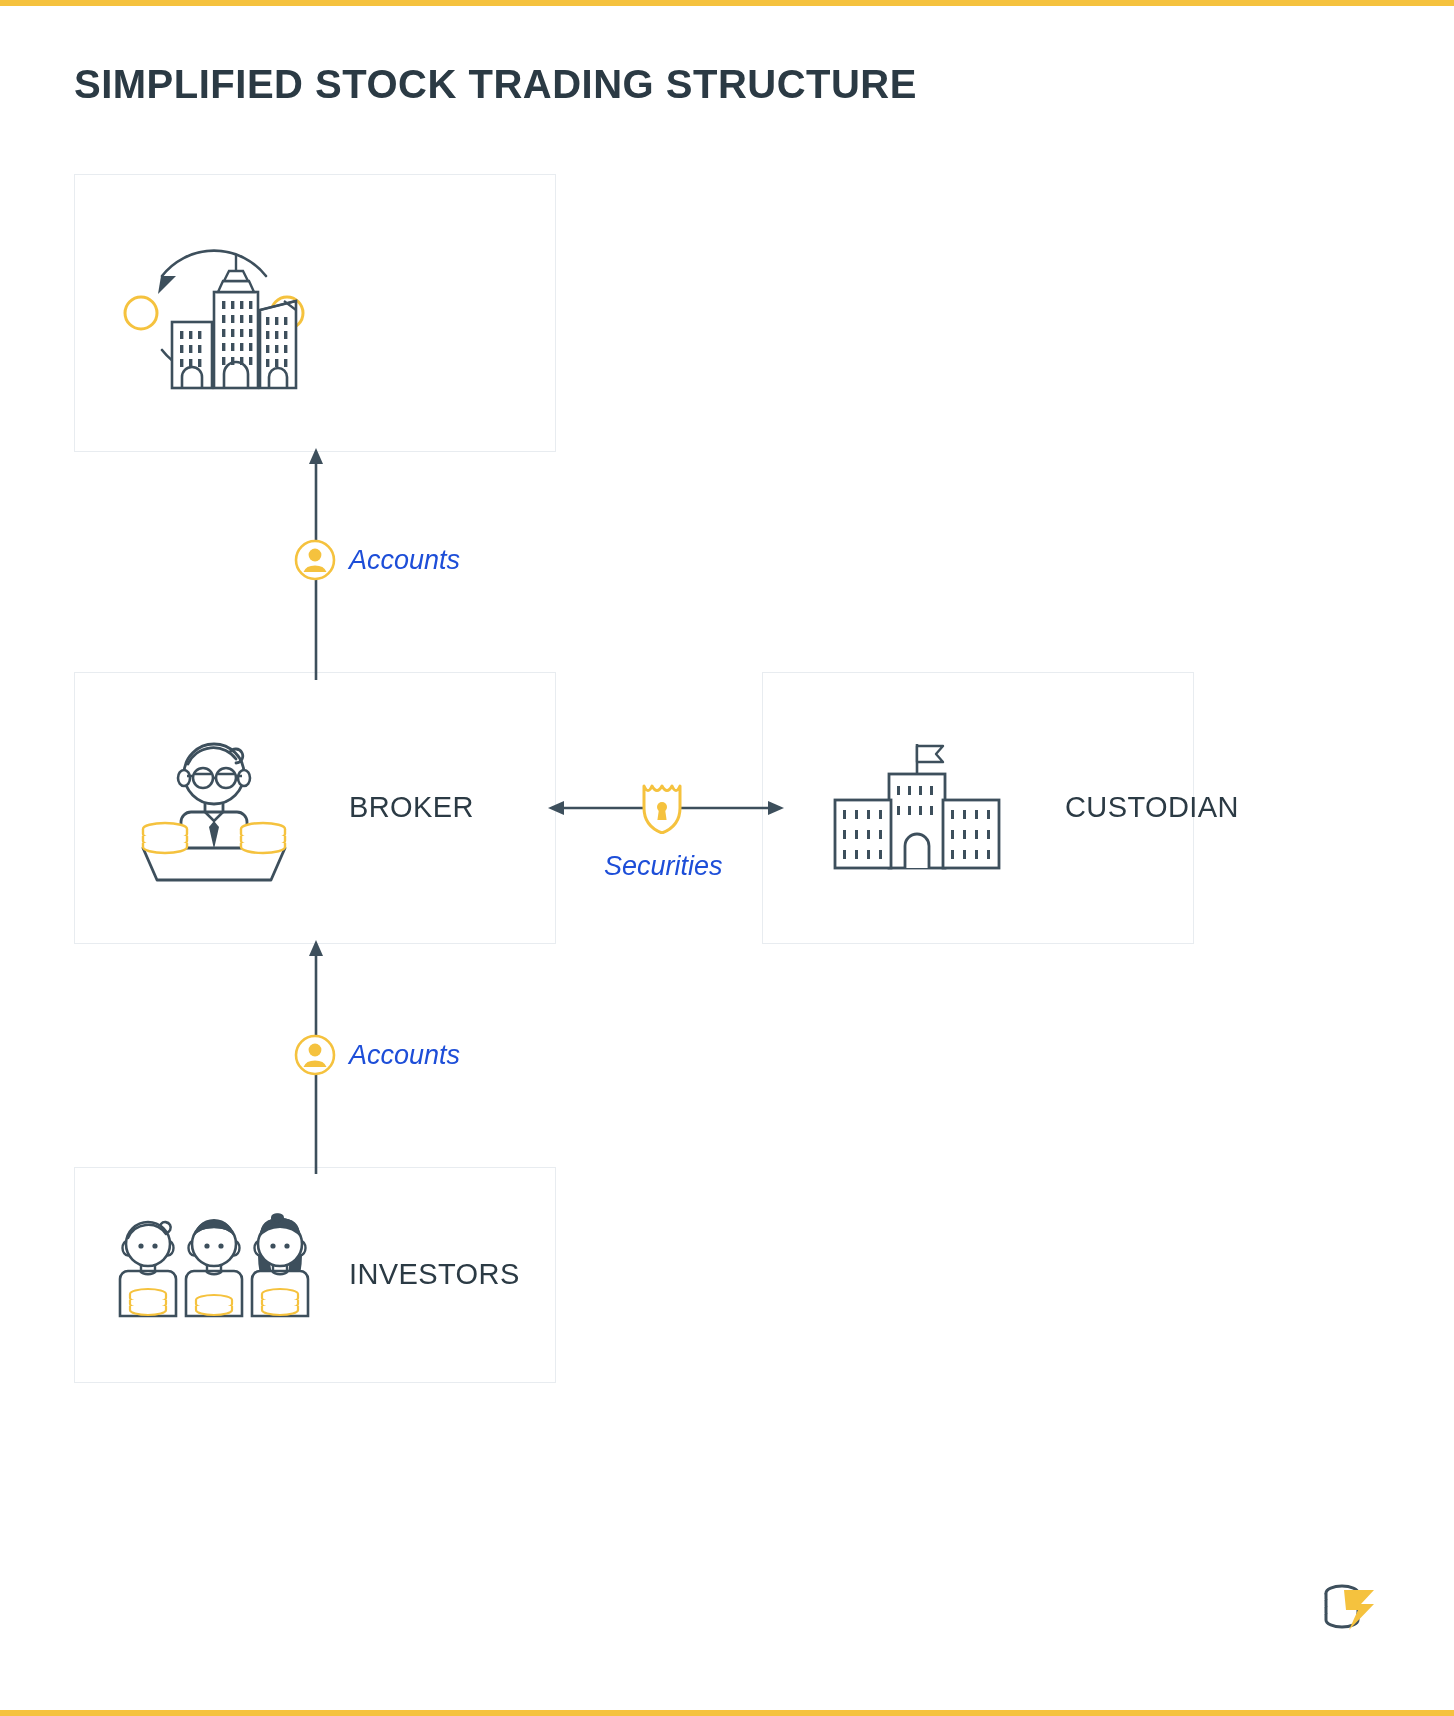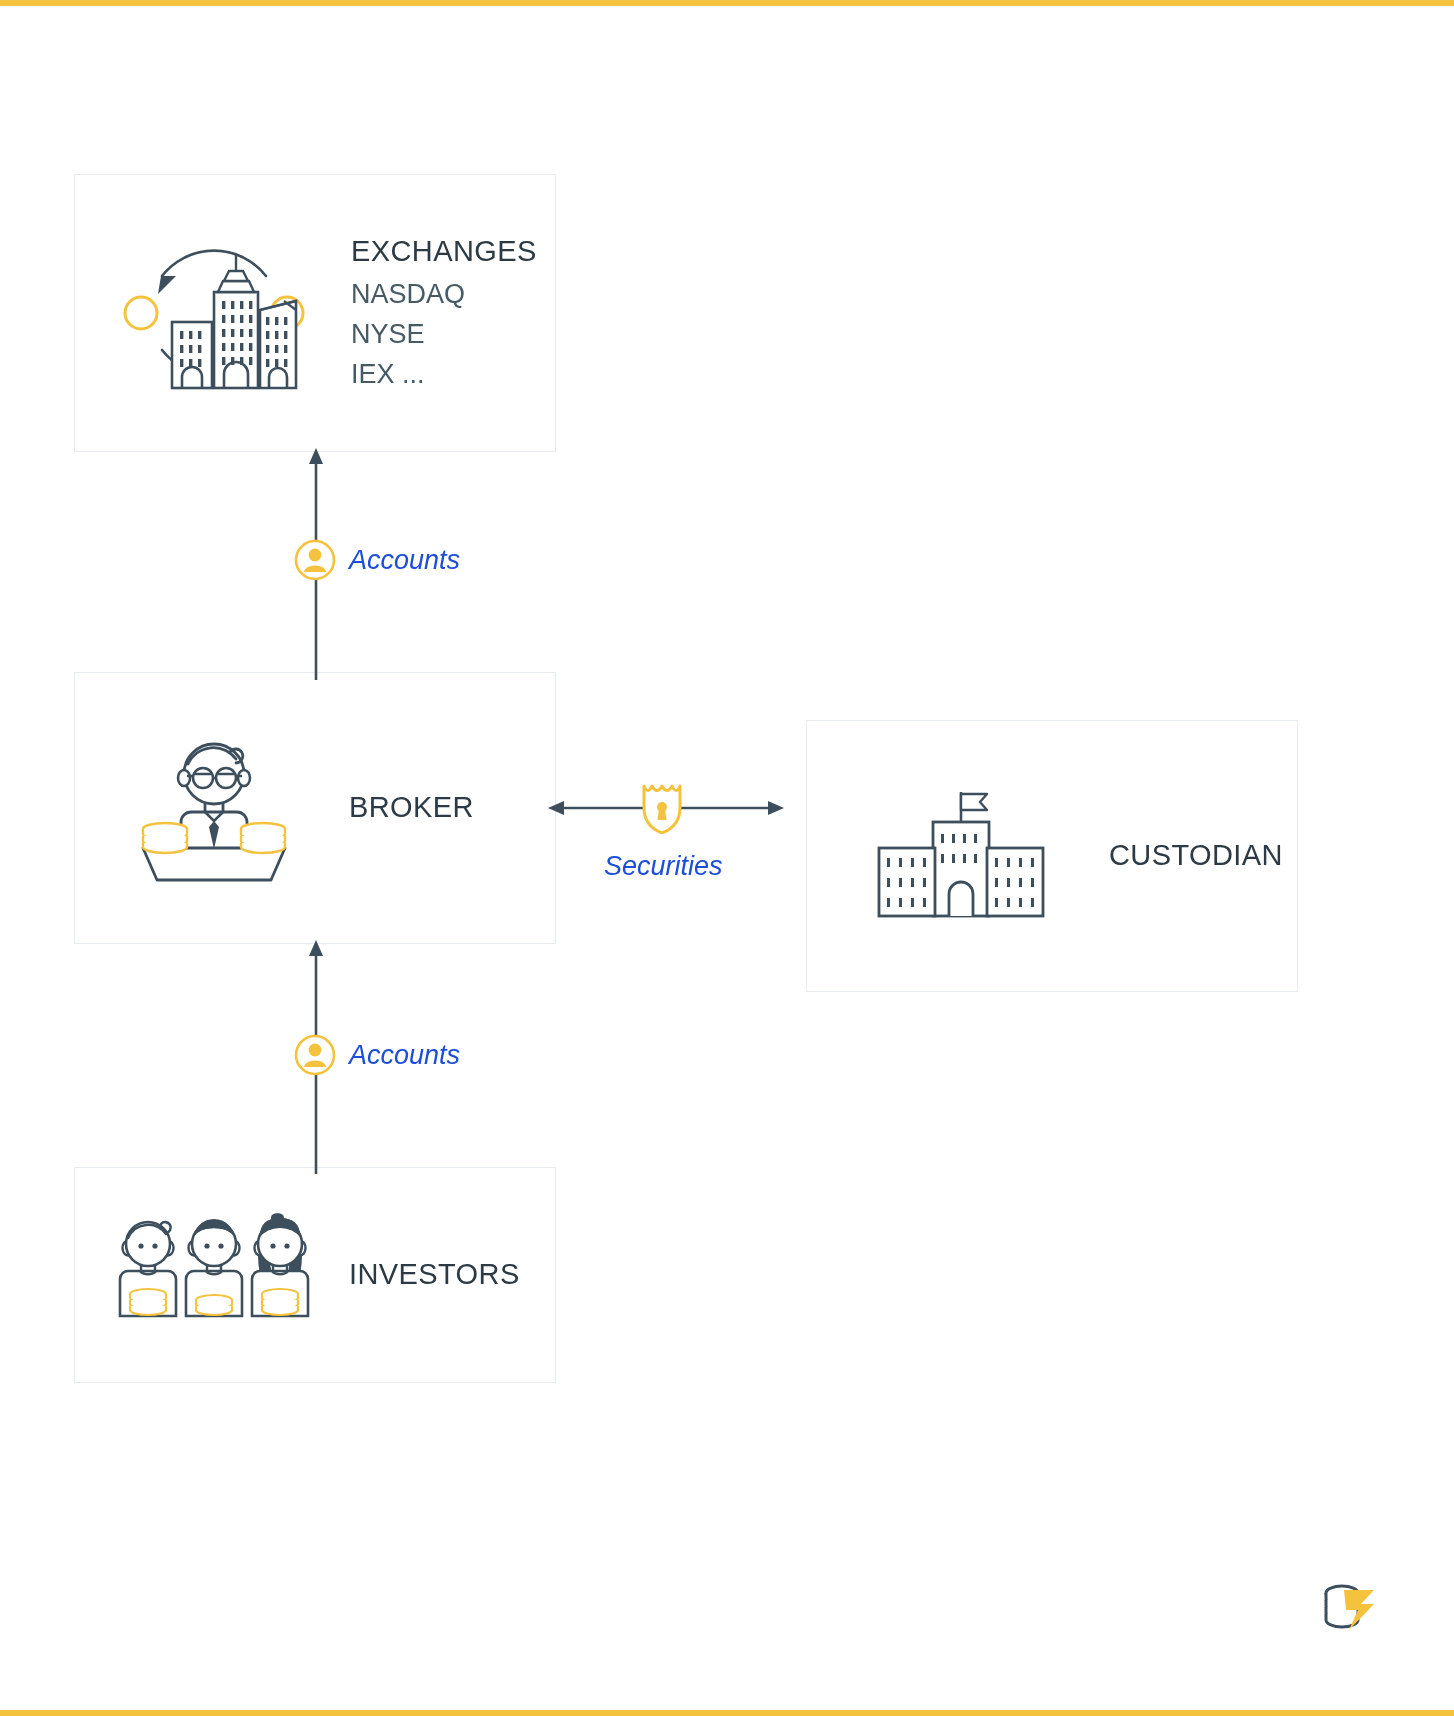--- a/index.html
+++ b/index.html
@@ -42,21 +42,21 @@
 
   
   .node-box {
     position: absolute;
     background: #ffffff;
     border: 1px solid #e8ecf0;
   }
 
   #box-exchanges { left: 74px;  top: 174px;  width: 482px; height: 278px; }
   #box-broker    { left: 74px;  top: 672px;  width: 482px; height: 272px; }
-  #box-custodian { left: 806px; top: 672px;  width: 492px; height: 272px; margin-top: 48px; }
+  #box-custodian { left: 762px; top: 672px;  width: 432px; height: 272px; }
   #box-investors { left: 74px;  top: 1167px; width: 482px; height: 216px; }
 
   .node-inner {
     position: absolute;
     inset: 0;
     display: flex;
     align-items: center;
   }
 
   .node-icon {
@@ -143,20 +143,21 @@
   }
 </style>
 </head>
 <body>
 
 <div class="page">
 
   <div class="rule-top"></div>
   <div class="rule-bottom"></div>
 
+  <h1 class="page-title">SIMPLIFIED STOCK TRADING STRUCTURE</h1>
 
   <div class="node-box" id="box-exchanges">
     <div class="node-inner">
       <div class="node-icon">
         <svg width="200" height="190" viewBox="0 0 200 190" fill="none">
 
           <path d="M48 58 A66 66 0 0 1 152 58" stroke="#3d4f5c" stroke-width="2.6" fill="none" stroke-linecap="round"></path>
           <path d="M152 132 A66 66 0 0 1 48 132" stroke="#3d4f5c" stroke-width="2.6" fill="none" stroke-linecap="round"></path>
           <polygon points="47,58 62,58 44,76" fill="#3d4f5c"></polygon>
           <polygon points="153,132 138,132 156,114" fill="#3d4f5c"></polygon>
@@ -218,26 +219,20 @@
             <rect x="152" y="127" width="3.4" height="8"></rect>
               <rect x="161" y="127" width="3.4" height="8"></rect>
             <rect x="170" y="127" width="3.4" height="8"></rect>
             <rect x="152" y="141" width="3.4" height="8"></rect>
               <rect x="161" y="141" width="3.4" height="8"></rect>
             <rect x="170" y="141" width="3.4" height="8"></rect>
           </g>
           <path d="M155 170 v-11 a9 9 0 0 1 18 0 v11" stroke="#3d4f5c" stroke-width="2.6" fill="none"></path>
         </svg>
       </div>
-      <div class="node-text">
-        <div class="node-title">EXCHANGES</div>
-        <div class="node-sub">NASDAQ</div>
-        <div class="node-sub">NYSE</div>
-        <div class="node-sub">IEX ...</div>
-      </div>
     </div>
   </div>
 
   <div class="node-box" id="box-broker">
     <div class="node-inner">
       <div class="node-icon">
         <svg width="210" height="160" viewBox="0 0 210 160" fill="none">
 
           <circle cx="105" cy="46" r="30" stroke="#3d4f5c" stroke-width="2.8" fill="#fff"></circle>
 

